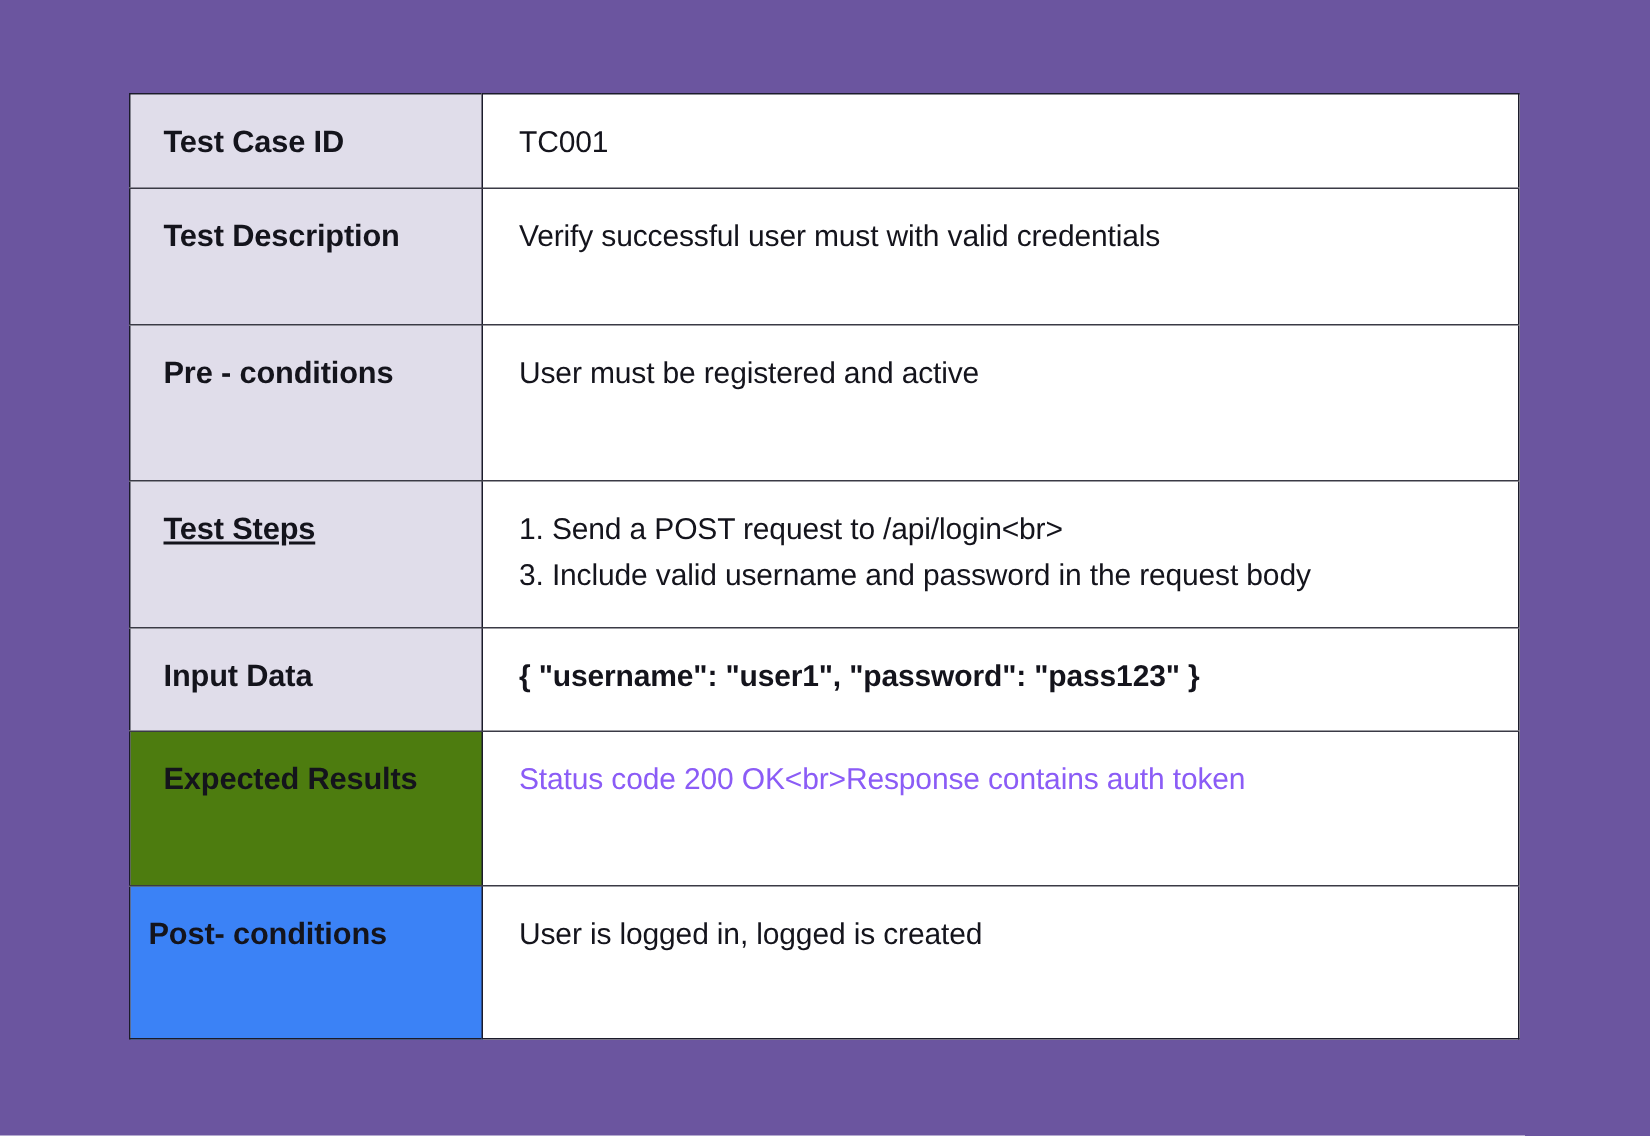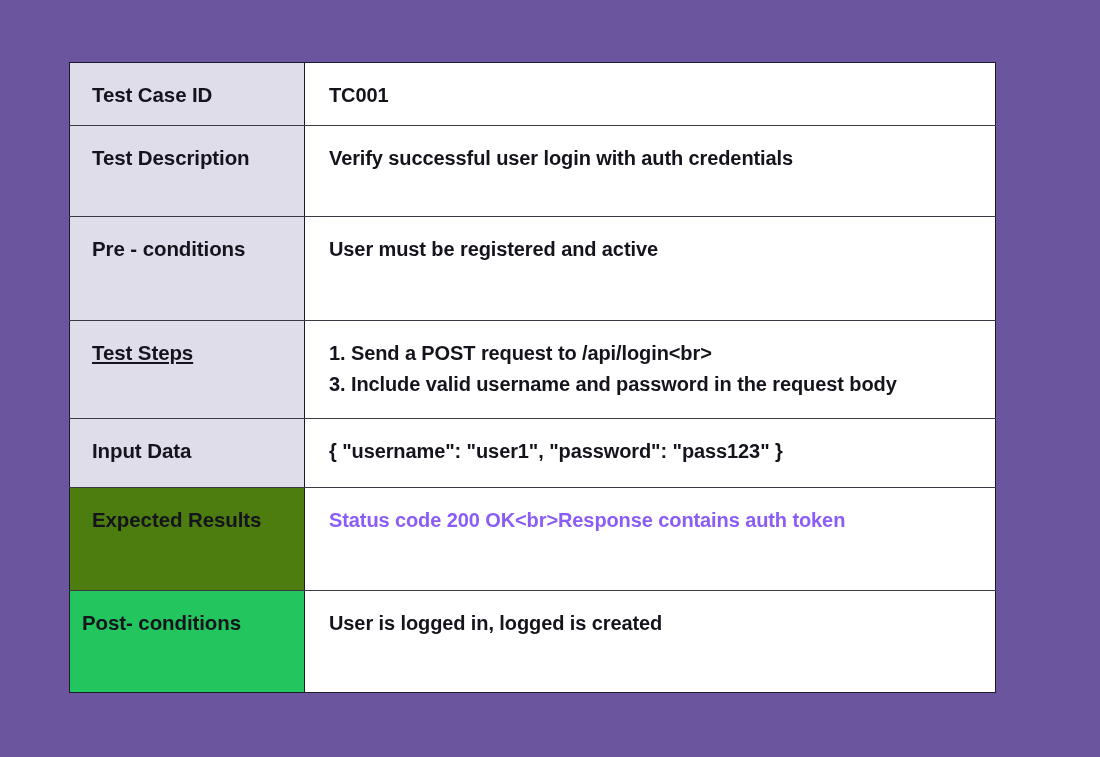--- a/index.html
+++ b/index.html
@@ -9,21 +9,21 @@
   body {
     width: 1100px;
     height: 757px;
     background: #6B559F;
     font-family: "Liberation Sans", sans-serif;
     overflow: hidden;
   }
 
   #table-wrap {
     position: absolute;
-    left: 69px;
+    left: 86px;
     top: 62px;
     width: 927px;
     height: 630px;
   }
 
   table.tc-table {
     width: 100%;
     height: 100%;
     border-collapse: collapse;
     table-layout: fixed;
@@ -48,21 +48,21 @@
     line-height: 1.42;
     letter-spacing: -0.1px;
   }
 
   td.tc-value {
     background: #ffffff;
     border-bottom: 1.5px solid #3a3a45;
     vertical-align: top;
     padding: 17px 16px 10px 24px;
     font-size: 20px;
-    font-weight: bold;
+    font-weight: normal;
     color: #14141c;
     line-height: 1.55;
     letter-spacing: -0.1px;
   }
 
   td.tc-value.bold-value {
     font-weight: bold;
   }
 
   tr.last-row td.tc-label,
@@ -83,21 +83,21 @@
     <tbody>
         <tr style="height: 63px;">
           <td class="tc-label" style="background: rgb(224, 221, 234); color: rgb(20, 20, 28);">Test Case ID</td>
           <td class="tc-value" style="background: rgb(255, 255, 255); color: rgb(20, 20, 28);">
             <span class="step-line">TC001</span>
           </td>
         </tr>
         <tr style="height: 91px;">
           <td class="tc-label" style="background: rgb(224, 221, 234); color: rgb(20, 20, 28);">Test Description</td>
           <td class="tc-value" style="background: rgb(255, 255, 255); color: rgb(20, 20, 28);">
-            <span class="step-line">Verify successful user login with auth credentials</span>
+            <span class="step-line">Verify successful user must with valid credentials</span>
           </td>
         </tr>
         <tr style="height: 104px;">
           <td class="tc-label" style="background: rgb(224, 221, 234); color: rgb(20, 20, 28);">Pre - conditions</td>
           <td class="tc-value" style="background: rgb(255, 255, 255); color: rgb(20, 20, 28);">
             <span class="step-line">User must be registered and active</span>
           </td>
         </tr>
         <tr style="height: 98px;">
           <td class="tc-label" style="background: rgb(224, 221, 234); color: rgb(20, 20, 28); text-decoration: underline;">Test Steps</td>
@@ -112,20 +112,20 @@
             <span class="step-line">{ "username": "user1", "password": "pass123" }</span>
           </td>
         </tr>
         <tr style="height: 103px;">
           <td class="tc-label" style="background: #4d7c0f; color: rgb(20, 20, 28);">Expected Results</td>
           <td class="tc-value" style="background: rgb(255, 255, 255); color: #8b5cf6;">
             <span class="step-line">Status code 200 OK&lt;br&gt;Response contains auth token</span>
           </td>
         </tr>
         <tr class="last-row" style="height: 102px;">
-          <td class="tc-label" style="background: #22c55e; color: rgb(20, 20, 28); padding-left: 12px;">Post- conditions</td>
+          <td class="tc-label" style="background: #3b82f6; color: rgb(20, 20, 28); padding-left: 12px;">Post- conditions</td>
           <td class="tc-value" style="background: rgb(255, 255, 255); color: rgb(20, 20, 28);">
             <span class="step-line">User is logged in, logged is created</span>
           </td>
         </tr>
       </tbody>
   </table>
 </div>
 
 </body></html>

